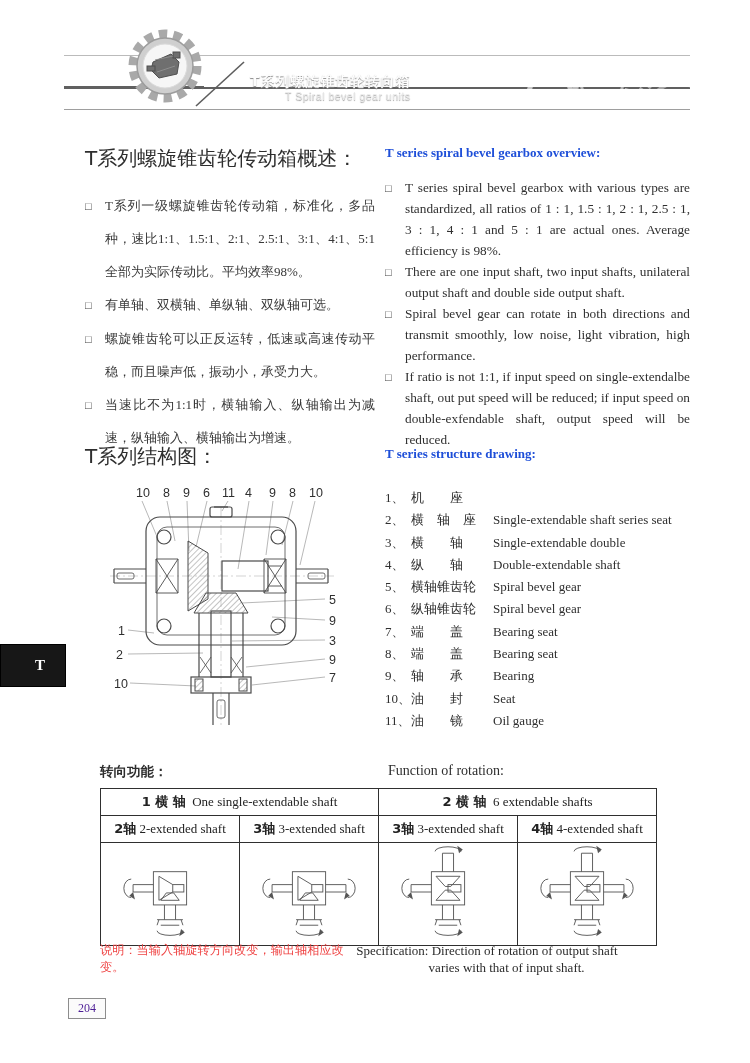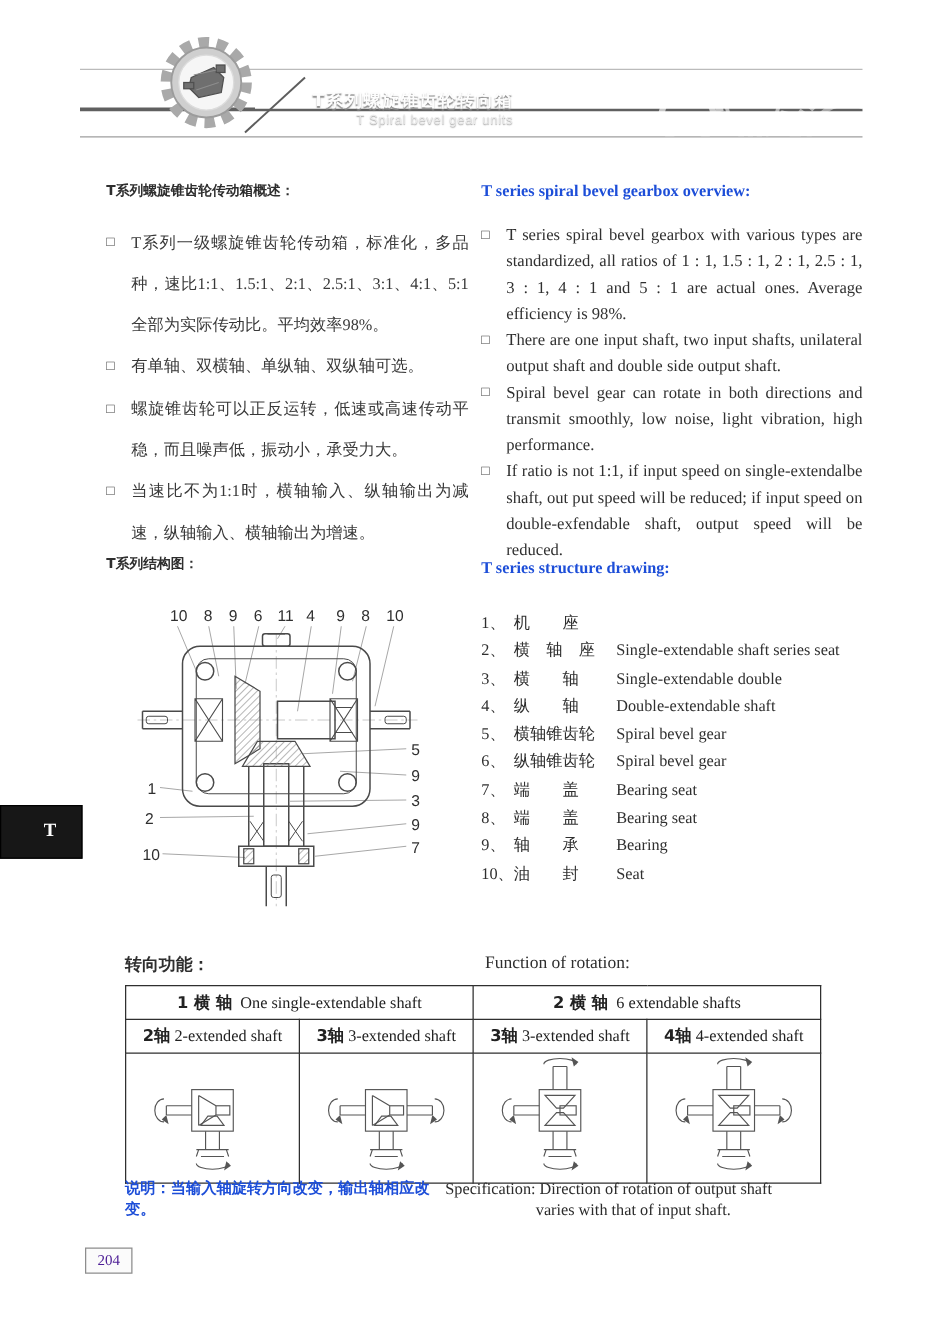--- a/index.html
+++ b/index.html
@@ -15,21 +15,21 @@
   .banner-titles{position:absolute;left:186px;top:16px;z-index:3;text-align:right;}
   .banner-title-zh{font-family:"DejaVu Sans",sans-serif;font-weight:bold;font-size:14px;
                    color:#fdfdfd;letter-spacing:1px;text-shadow:0 1px 1px #8a8a8a;line-height:18px;}
   .banner-title-en{font-family:"Liberation Sans",sans-serif;font-size:10.5px;color:#eaeaea;
                    letter-spacing:.5px;line-height:13px;text-shadow:0 1px 1px #9a9a9a;}
   .logo{position:absolute;left:63px;top:-28px;width:76px;height:76px;z-index:4;}
   
   .col{position:absolute;top:145px;}
   .col-left{left:85px;width:290px;}
   .col-right{left:385px;width:305px;}
-  .sec-heading-zh{font-family:"DejaVu Sans",sans-serif;font-weight:bold;font-size:11px;color:#2e2e2e;}
+  .sec-heading-zh{font-family:"DejaVu Sans",sans-serif;font-weight:normal;font-size:20px;color:#2e2e2e;}
   .sec-heading-en{font-size:13px;color:#1d4ed8;font-weight:bold;}
   .bullets{margin-top:17px;}
   .bullet{display:flex;}
   .bullet .mark{flex:none;width:20px;font-size:11px;color:#444;padding-top:1px;}
   .bullet .txt{flex:1;text-align:justify;}
   .zh-body .bullet .txt{font-size:13px;line-height:33px;color:#383838;}
   .zh-body .bullet .mark{line-height:33px;}
   .en-body .bullet .txt{font-size:13.3px;line-height:21px;color:#303030;}
   .en-body .bullet .mark{line-height:21px;}
   .en-body{margin-top:16px;}
@@ -46,21 +46,21 @@
   .rot-heading-zh{position:absolute;left:100px;top:763px;font-family:"DejaVu Sans",sans-serif;
                   font-weight:bold;font-size:13.5px;color:#2e2e2e;}
   .rot-heading-en{position:absolute;left:388px;top:763px;font-size:14px;color:#2e2e2e;}
   .rot-table{position:absolute;left:100px;top:788px;width:557px;border-collapse:collapse;}
   .rot-table td{border:1.6px solid #2f2f2f;text-align:center;vertical-align:middle;}
   .rot-table .hd{height:24px;font-size:13px;color:#222;}
   .rot-table .hd b{font-family:"DejaVu Sans",sans-serif;font-size:13px;}
   .rot-table .cell-label b{font-family:"DejaVu Sans",sans-serif;}
   .diag-cell{height:100px;width:25%;}
   .rot-notes{position:absolute;left:100px;top:942px;width:557px;display:flex;}
-  .note-zh{width:46%;font-family:"DejaVu Sans",sans-serif;font-weight:bold;font-size:12.2px;color:#1d4ed8;line-height:17px;}
+  .note-zh{width:46%;font-family:"DejaVu Sans",sans-serif;font-weight:normal;font-size:12.2px;color:#ef4444;line-height:17px;}
   .note-en{width:54%;font-size:13px;color:#2b2b2b;line-height:17px;}
   .note-en .l2{text-align:center;}
   
   .side-tab{position:absolute;left:0;top:644px;width:66px;height:43px;background:#171717;
             color:#fff;display:flex;align-items:center;justify-content:center;padding-left:14px;
             box-sizing:border-box;font-weight:bold;font-size:15px;border:1px solid #000;}
   .page-num{position:absolute;left:68px;top:998px;border:1px solid #8d8d8d;background:#fbfbfb;
             font-size:12px;color:#4c1d95;padding:2px 9px;}
   svg text{font-family:"Liberation Sans",sans-serif;}
 </style>
@@ -281,20 +281,25 @@
     <div class="part-row">
         <span class="part-no">9、</span>
         <span class="part-zh">轴　　承</span>
         <span class="part-en">Bearing</span>
       </div>
     <div class="part-row">
         <span class="part-no">10、</span>
         <span class="part-zh">油　　封</span>
         <span class="part-en">Seat</span>
       </div>
+    <div class="part-row">
+        <span class="part-no">11、</span>
+        <span class="part-zh">油　　镜</span>
+        <span class="part-en">Oil gauge</span>
+      </div>
   </div>
 
   <div class="rot-heading-zh">转向功能：</div>
   <div class="rot-heading-en">Function of rotation:</div>
 
   <table class="rot-table">
     <tbody>
         <tr>
       <td class="hd" colspan="2">
         <b>1 横 轴</b>&nbsp;&nbsp;<span>One single-extendable shaft</span>

